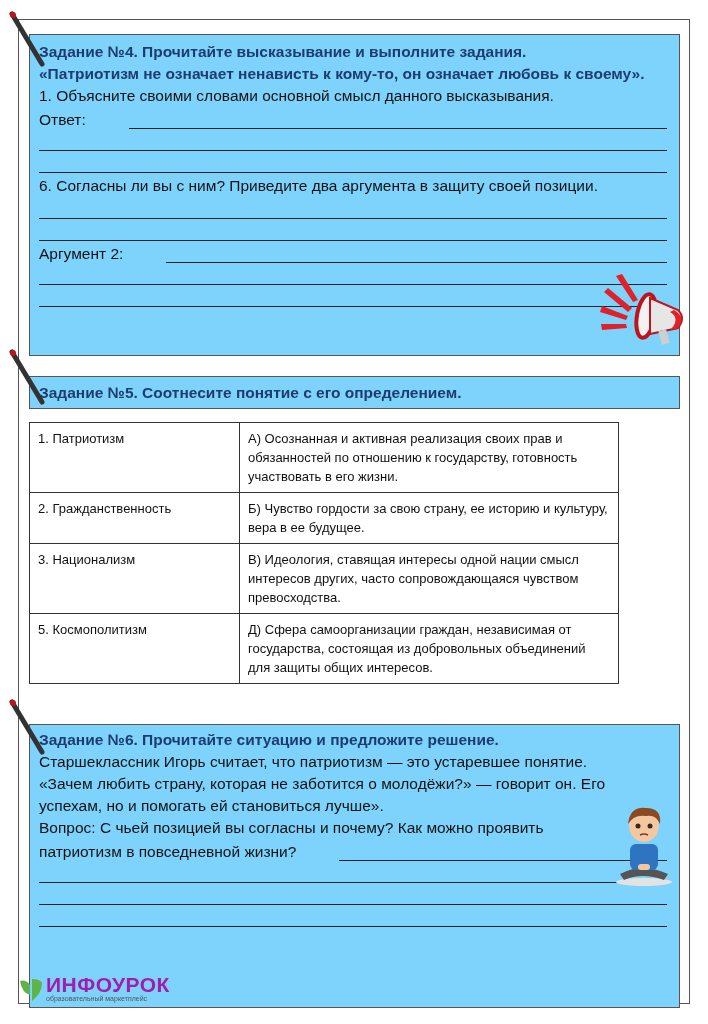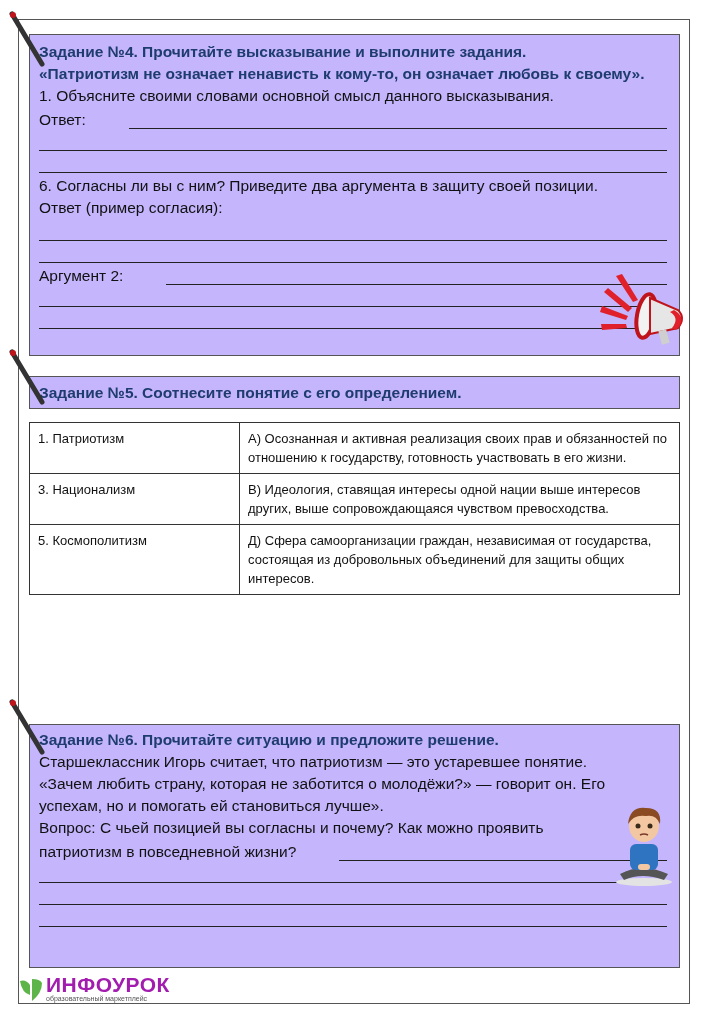--- a/index.html
+++ b/index.html
@@ -1,29 +1,29 @@
 <!DOCTYPE html>
 <html><head>
 <meta charset="utf-8">
 <style>
   html, body { margin:0; padding:0; }
   body { width:708px; height:1024px; background:#ffffff; position:relative; overflow:hidden;
          font-family:"Liberation Sans", sans-serif; color:#111; }
   .outer { position:absolute; left:18px; top:19px; width:672px; height:985px; border:1.5px solid #555; box-sizing:border-box; }
-  .box { position:absolute; left:29px; width:651px; border:1.5px solid #555; box-sizing:border-box; background:#c4b5fd; }
+  .box { position:absolute; left:29px; width:651px; border:1.5px solid #555; box-sizing:border-box; background:#7dd3fc; }
   .heading { color:#1f3c6e; font-weight:bold; font-size:15.5px; line-height:22px; }
   .txt { font-size:15.5px; line-height:22px; white-space:nowrap; }
   .line-row { display:flex; align-items:flex-end; height:22px; font-size:15.5px;gap:39px; }
   .line-row .lbl { white-space:nowrap; margin-right:4px; }
   .uline { flex:1; border-bottom:1.3px solid #222; height:16px; }
   .fullline { height:22px; border-bottom:1.3px solid #222; box-sizing:border-box; }
   #box4 { top:34px; height:322px; padding:6px 12px 0 9px; }
   #box5 { top:376px; height:33px; padding:5px 9px 16px 9px; }
-  #box6 { top:724px; height:244px; padding:4px 12px 10px 9px; }
-  table.match { position:absolute; left:29px; top:422px; width:651px; border-collapse:collapse; font-size:13px; }
+  #box6 { top:724px; height:284px; padding:4px 12px 10px 9px; }
+  table.match { position:absolute; left:29px; top:422px; width:590px; border-collapse:collapse; font-size:13px; }
   table.match td { border:1.5px solid #333; vertical-align:top; padding:6px 8px 6px 8px; line-height:19px; }
   table.match td.term { width:193px; }
   .pen { position:absolute; width:10px; height:60px; }
   .logo { position:absolute; left:20px; top:975px; display:flex; align-items:center; }
   .logo-word { font-weight:bold; font-size:21px; color:#a21caf; line-height:20px; letter-spacing:0.5px; }
   .logo-sub { font-size:7px; color:#555; line-height:8px; }
   .deco { position:absolute; }
 </style>
 </head>
 <body>
@@ -34,21 +34,20 @@
   <div class="heading txt">Задание №4. Прочитайте высказывание и выполните задания.</div>
   <div class="heading txt">«Патриотизм не означает ненависть к кому-то, он означает любовь к своему».</div>
   <div class="txt">1. Объясните своими словами основной смысл данного высказывания.</div>
   <div class="line-row">
     <span class="lbl">Ответ:</span>
     <span class="uline"></span>
   </div>
   <div class="fullline"></div>
   <div class="fullline"></div>
   <div class="txt" style="margin-top:2px;">6. Согласны ли вы с ним? Приведите два аргумента в защиту своей позиции.</div>
-  <div class="txt">Ответ (пример согласия):</div>
   <div class="fullline"></div>
   <div class="fullline"></div>
   <div class="line-row">
     <span class="lbl">Аргумент 2:</span>
     <span class="uline"></span>
   </div>
   <div class="fullline"></div>
   <div class="fullline"></div>
 </div>
 
@@ -67,22 +66,26 @@
   <div class="heading txt">Задание №5. Соотнесите понятие с его определением.</div>
 </div>
 
 <table class="match">
   <tbody>
       <tr>
     <td class="term">1. Патриотизм</td>
     <td>А) Осознанная и активная реализация своих прав и обязанностей по отношению к государству, готовность участвовать в его жизни.</td>
   </tr>
   <tr>
+    <td class="term">2. Гражданственность</td>
+    <td>Б) Чувство гордости за свою страну, ее историю и культуру, вера в ее будущее.</td>
+  </tr>
+  <tr>
     <td class="term">3. Национализм</td>
-    <td>В) Идеология, ставящая интересы одной нации выше интересов других, выше сопровождающаяся чувством превосходства.</td>
+    <td>В) Идеология, ставящая интересы одной нации смысл интересов других, часто сопровождающаяся чувством превосходства.</td>
   </tr>
   <tr>
     <td class="term">5. Космополитизм</td>
     <td>Д) Сфера самоорганизации граждан, независимая от государства, состоящая из добровольных объединений для защиты общих интересов.</td>
   </tr>
 </tbody>
   </table>
 
 <div class="box" id="box6">
   <div class="heading txt">Задание №6. Прочитайте ситуацию и предложите решение.</div>

